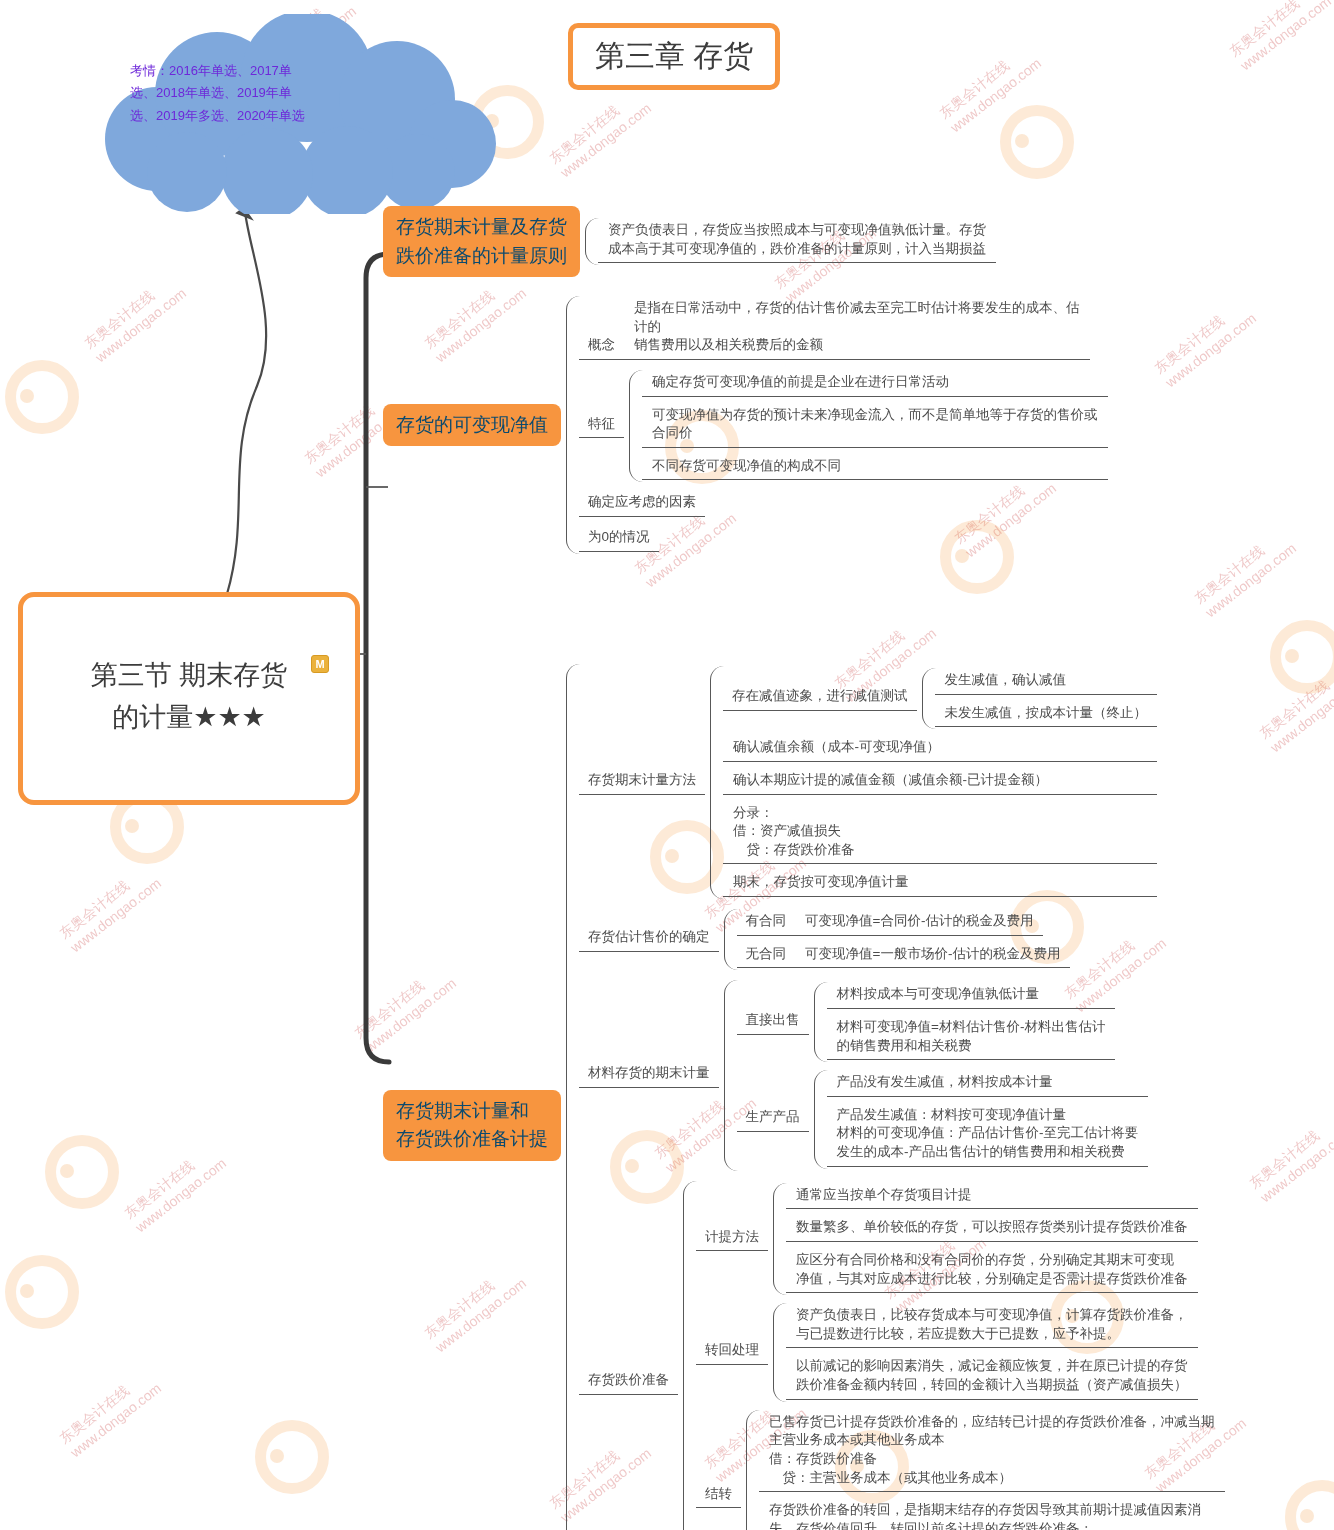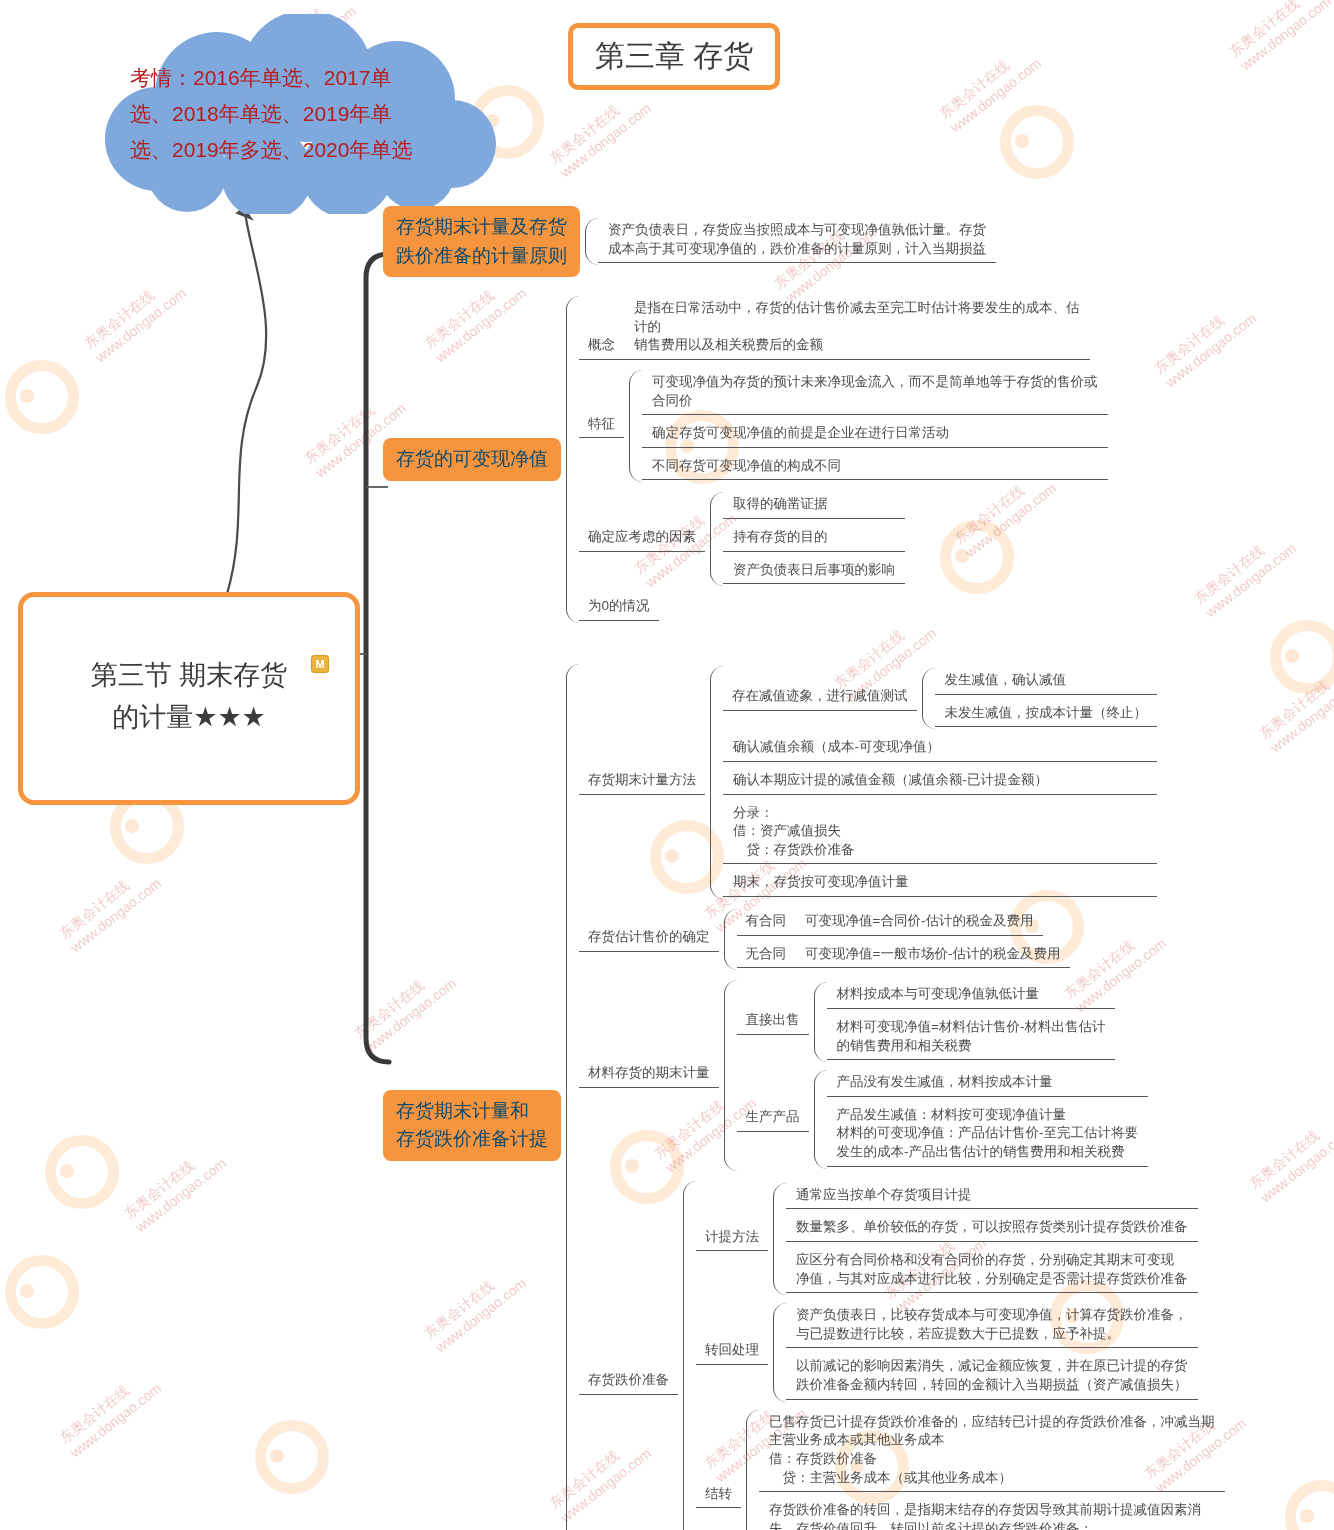--- a/index.html
+++ b/index.html
@@ -23,21 +23,21 @@
     content:"";position:absolute;left:4px;top:18px;width:14px;height:14px;
     border-radius:50%;background:rgba(243,152,57,0.22);
   }
   
   .connectors{position:absolute;left:0;top:0;width:1334px;height:1530px;pointer-events:none;}
   
   .cloud{position:absolute;left:62px;top:14px;width:440px;height:200px;}
   .cloud svg{position:absolute;left:0;top:0;}
   .cloud-text{
     position:absolute;left:68px;top:46px;width:330px;
-    color:#b91c1c;font-size:21px;line-height:1.72;white-space:pre;
+    color:#6d28d9;font-size:13px;line-height:1.72;white-space:pre;
   }
   
   .title-box{
     position:absolute;left:568px;top:23px;
     border:5px solid #F7953F;border-radius:10px;background:#ffffff;
     padding:8px 22px;font-size:30px;color:#3c3c3c;white-space:pre;
   }
   
   .root-node{
     position:absolute;left:18px;top:592px;width:300px;
@@ -215,33 +215,28 @@
     <div class="kids kids-top">
       <div class="row-end">
         <div class="lbl">概念</div>
         <div class="leaf">是指在日常活动中，存货的估计售价减去至完工时估计将要发生的成本、估
 计的
 销售费用以及相关税费后的金额</div>
       </div>
       <div class="row">
         <div class="lbl">特征</div>
         <div class="kids">
+          <div class="leaf">确定存货可变现净值的前提是企业在进行日常活动</div>
           <div class="leaf">可变现净值为存货的预计未来净现金流入，而不是简单地等于存货的售价或
 合同价</div>
-          <div class="leaf">确定存货可变现净值的前提是企业在进行日常活动</div>
           <div class="leaf">不同存货可变现净值的构成不同</div>
         </div>
       </div>
       <div class="row">
         <div class="lbl">确定应考虑的因素</div>
-        <div class="kids">
-          <div class="leaf">取得的确凿证据</div>
-          <div class="leaf">持有存货的目的</div>
-          <div class="leaf">资产负债表日后事项的影响</div>
-        </div>
       </div>
       <div class="row">
         <div class="lbl">为0的情况</div>
       </div>
     </div>
   </div>
 
   <div class="group g3">
     <div class="topic">存货期末计量和
 存货跌价准备计提</div>

